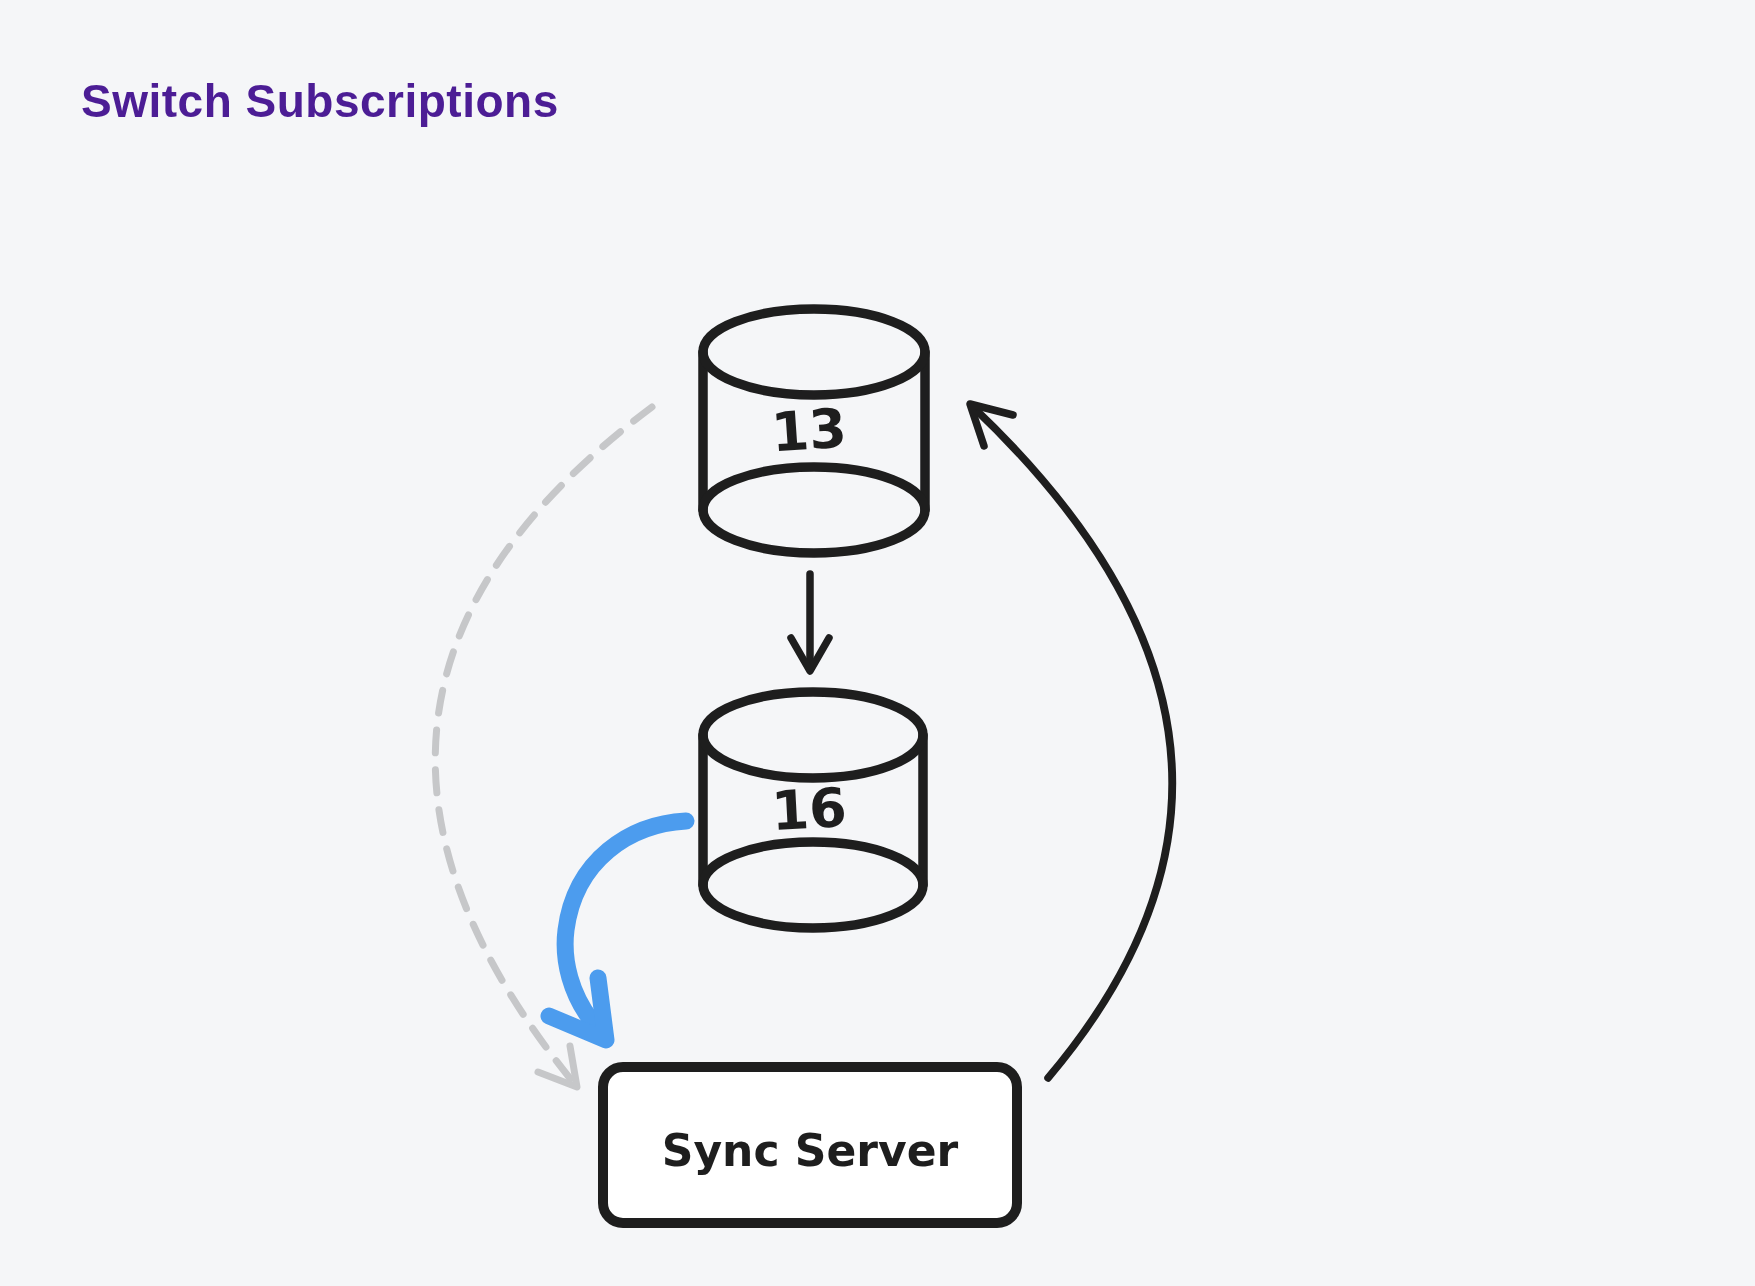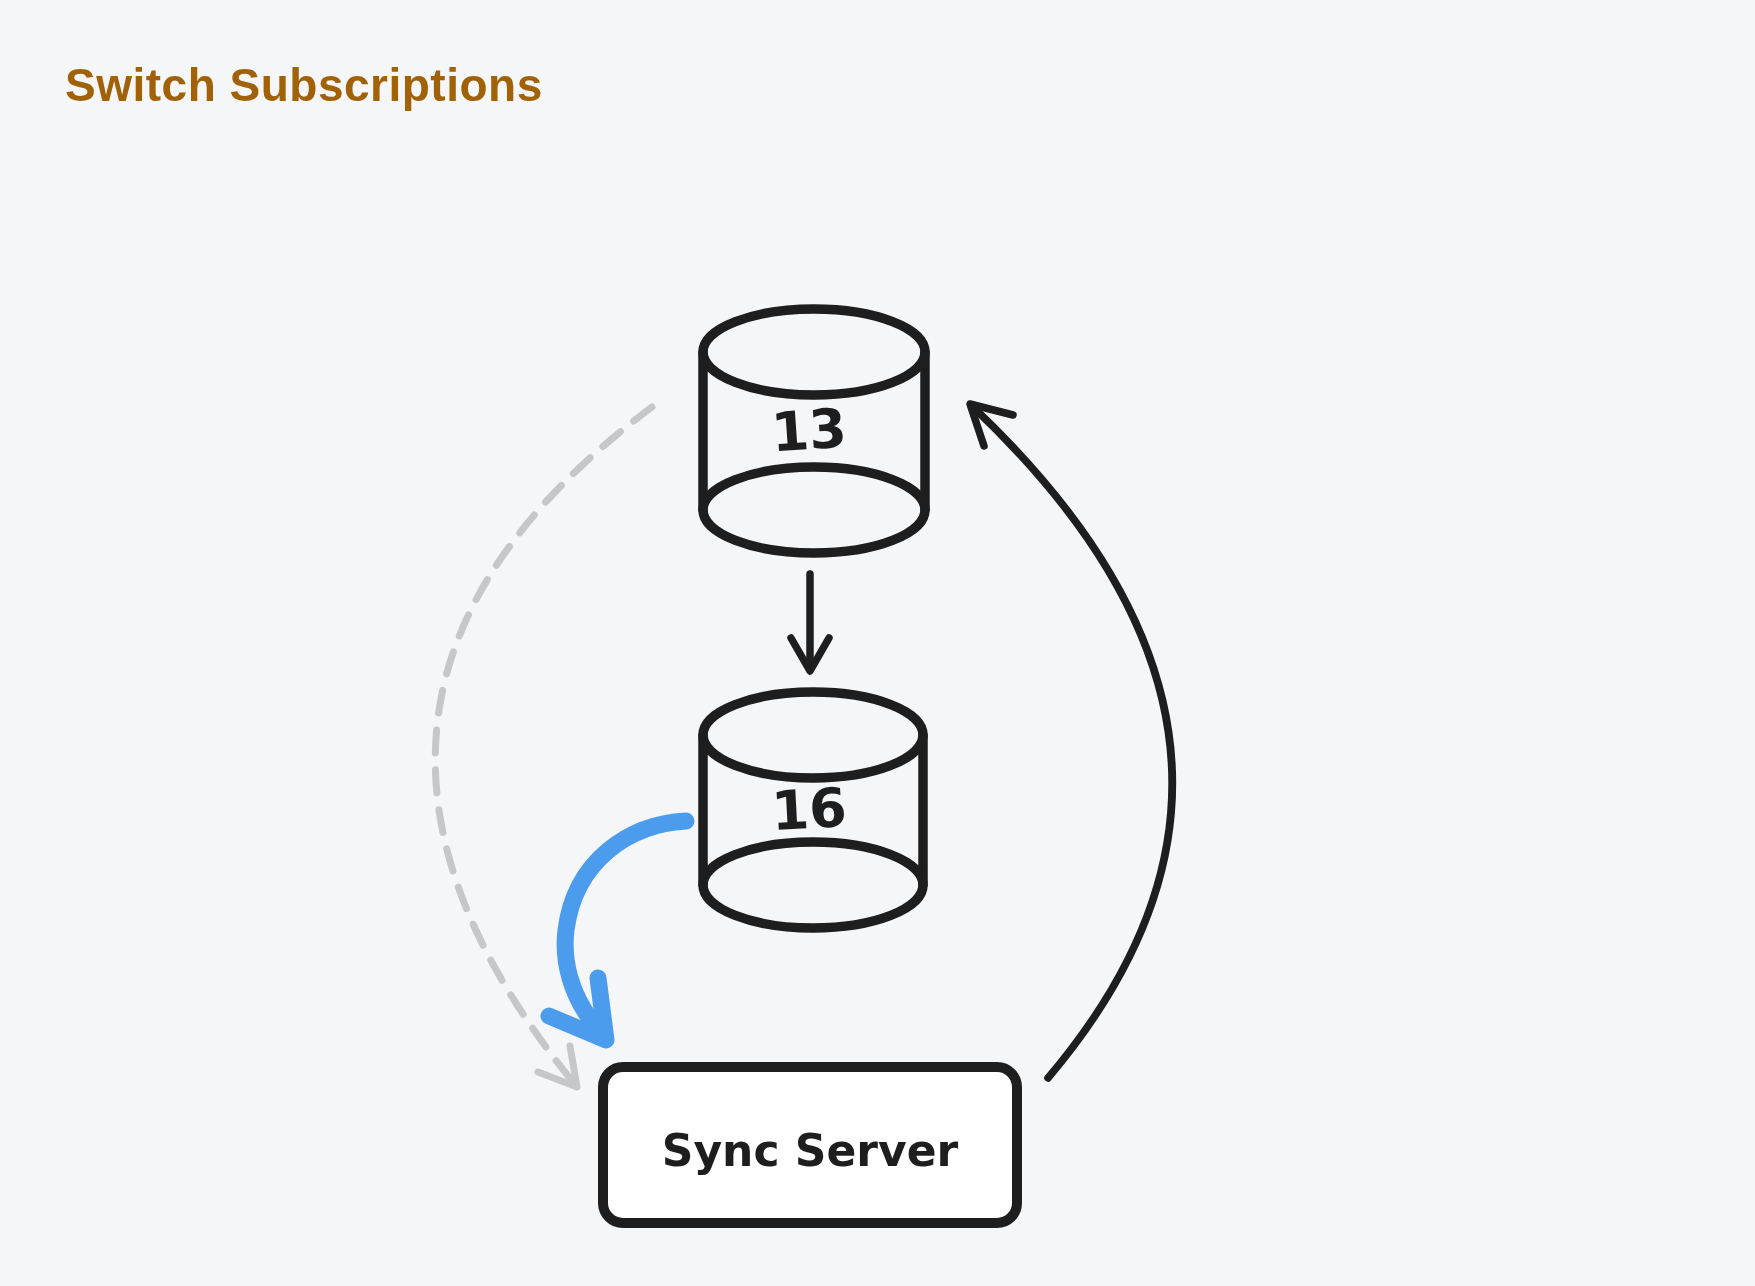--- a/index.html
+++ b/index.html
@@ -12,25 +12,25 @@
     position: relative;
     width: 1755px;
     height: 1286px;
     background: #f5f6f8;
     overflow: hidden;
   }
   .page-title {
     position: absolute;
     left: 65px;
     top: 58px;
-    margin: 0;
+    margin: 16px;
     font-size: 46px;
     font-weight: 600;
     letter-spacing: 0.5px;
-    color: #a16207;
+    color: #4c1d95;
     font-family: "Liberation Sans", sans-serif;
   }
   .diagram-svg {
     position: absolute;
     left: 0;
     top: 0;
     width: 1755px;
     height: 1286px;
   }
   .ink {

